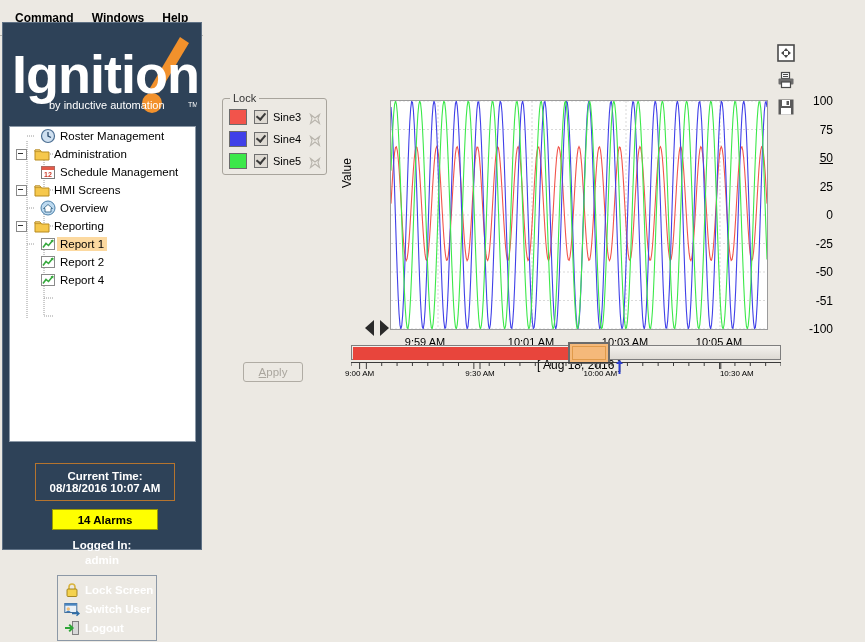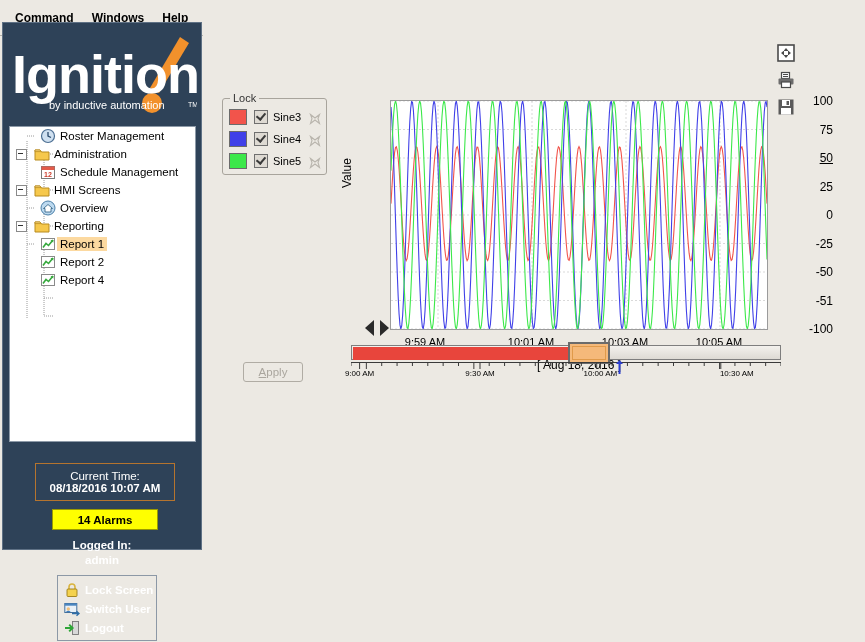--- a/index.html
+++ b/index.html
@@ -84,21 +84,21 @@
   
   #time-box {
     position: absolute; left: 32px; top: 440px;
     width: 140px; height: 38px;
     border: 1px solid #b5742e;
     box-sizing: border-box;
     display: flex; flex-direction: column;
     align-items: center; justify-content: center;
     color: #ffffff;
   }
-  #time-box .t1 { font-size: 11.5px; font-weight: normal; }
+  #time-box .t1 { font-size: 11.5px; font-weight: bold; }
   #time-box .t2 { font-size: 11.5px; font-weight: bold; }
 
   #alarm-btn {
     position: absolute; left: 49px; top: 486px;
     width: 106px; height: 21px;
     background: #ffff00;
     border: 1px solid #9a9a00;
     box-sizing: border-box;
     display: flex; align-items: center; justify-content: center;
     font-size: 11.5px; font-weight: bold; color: #000;

